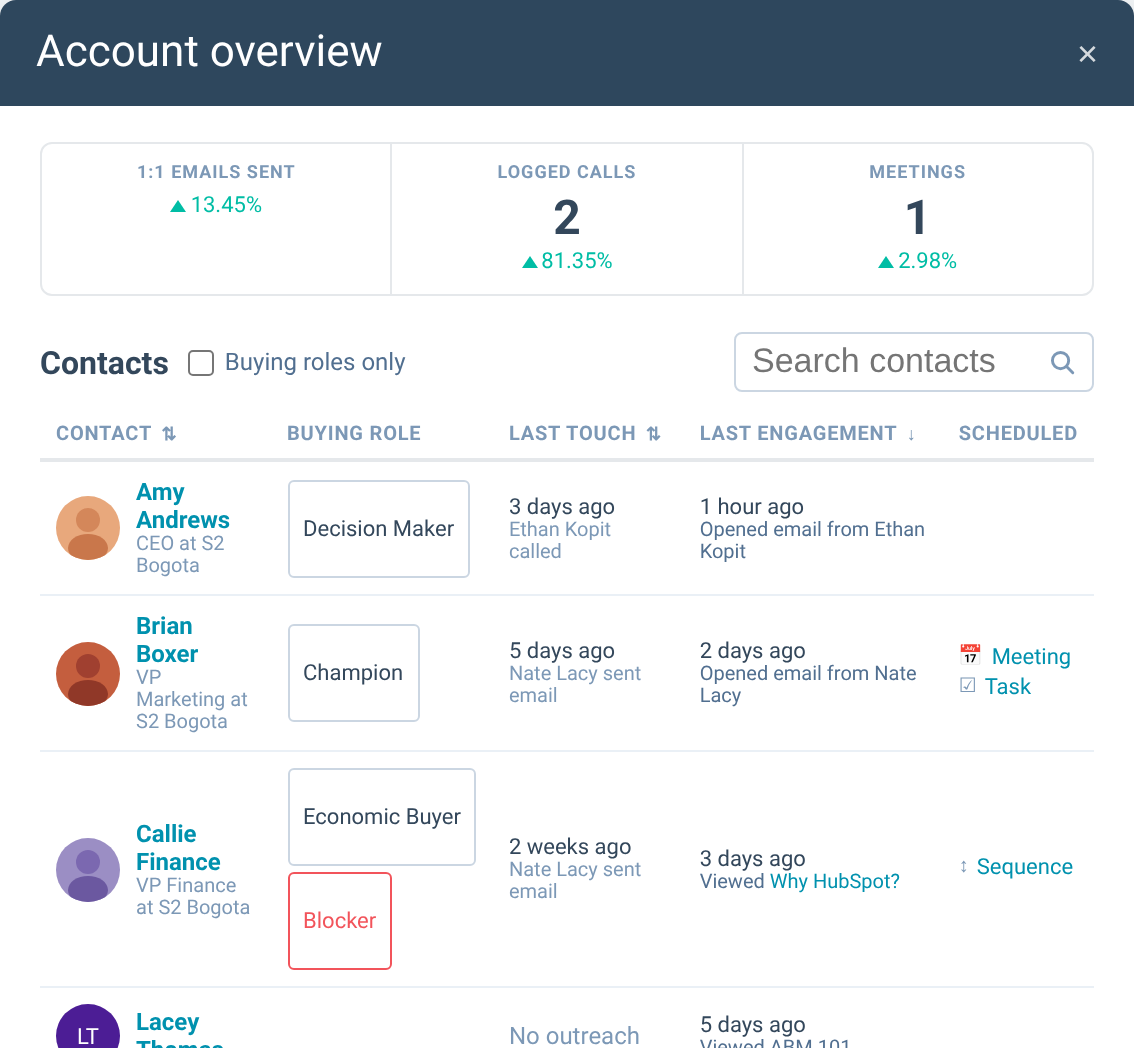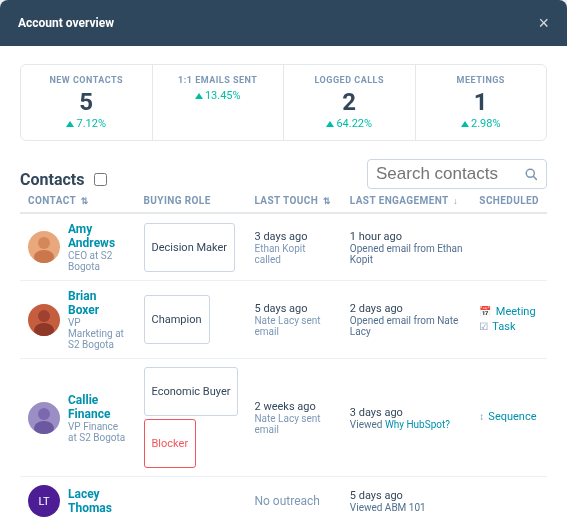--- a/index.html
+++ b/index.html
@@ -20,22 +20,22 @@
     }
     .modal-header {
       background: #2e475d;
       padding: 14px 18px;
       display: flex;
       align-items: center;
       justify-content: space-between;
     }
     .modal-title {
       color: #fff;
-      font-size: 12px;
-      font-weight: 700;
+      font-size: 22px;
+      font-weight: 400;
     }
     .close-btn {
       color: #fff;
       background: none;
       border: none;
       font-size: 18px;
       cursor: pointer;
       line-height: 1;
       opacity: 0.8;
     }
@@ -101,22 +101,23 @@
     }
     .stat-change .arrow-up {
       width: 0; height: 0;
       border-left: 4px solid transparent;
       border-right: 4px solid transparent;
       border-bottom: 6px solid #00bda5;
       display: inline-block;
     }
     .contacts-header {
       display: flex;
-      align-items: flex-end;
+      align-items: center;
       justify-content: space-between;
+      margin-bottom: 10px;
     }
     .contacts-left {
       display: flex;
       align-items: center;
       gap: 10px;
     }
     .contacts-title {
       font-size: 16px;
       font-weight: 700;
       color: #33475b;
@@ -240,58 +241,51 @@
 <div class="modal">
   <div class="modal-header">
     <span class="modal-title">Account overview</span>
     <button class="close-btn">×</button>
   </div>
   <div class="modal-body">
 
 
     <div class="stats-row">
 
-      <div class="stat-item">
-        <div class="stat-label">NEW CONTACTS</div>
-        <div class="stat-value">5</div>
-        <div class="stat-change">
-          <span class="arrow-up"></span>
-          <span>7.12%</span>
-        </div>
-      </div>
       <div class="stat-item">
         <div class="stat-label">1:1 EMAILS SENT</div>
         <div class="stat-change">
           <span class="arrow-up"></span>
           <span>13.45%</span>
         </div>
       </div>
       <div class="stat-item">
         <div class="stat-label">LOGGED CALLS</div>
         <div class="stat-value">2</div>
         <div class="stat-change">
           <span class="arrow-up"></span>
-          <span>64.22%</span>
+          <span>81.35%</span>
         </div>
       </div>
       <div class="stat-item">
         <div class="stat-label">MEETINGS</div>
         <div class="stat-value">1</div>
         <div class="stat-change">
           <span class="arrow-up"></span>
           <span>2.98%</span>
         </div>
       </div>
     </div>
 
     <div class="contacts-header">
       <div class="contacts-left">
         <span class="contacts-title">Contacts</span>
         <label class="buying-roles-label">
           <input type="checkbox" style="">
+          <span>Buying roles only</span>
         </label>
       </div>
       <div class="search-box">
         <input type="text" placeholder="Search contacts" style="">
         <svg class="search-icon-svg" width="13" height="13" viewBox="0 0 16 16" fill="none">
           <circle cx="6.5" cy="6.5" r="5" stroke="#7c98b6" stroke-width="1.8"></circle>
           <line x1="10.5" y1="10.5" x2="14" y2="14" stroke="#7c98b6" stroke-width="1.8" stroke-linecap="round"></line>
         </svg>
       </div>
     </div>

